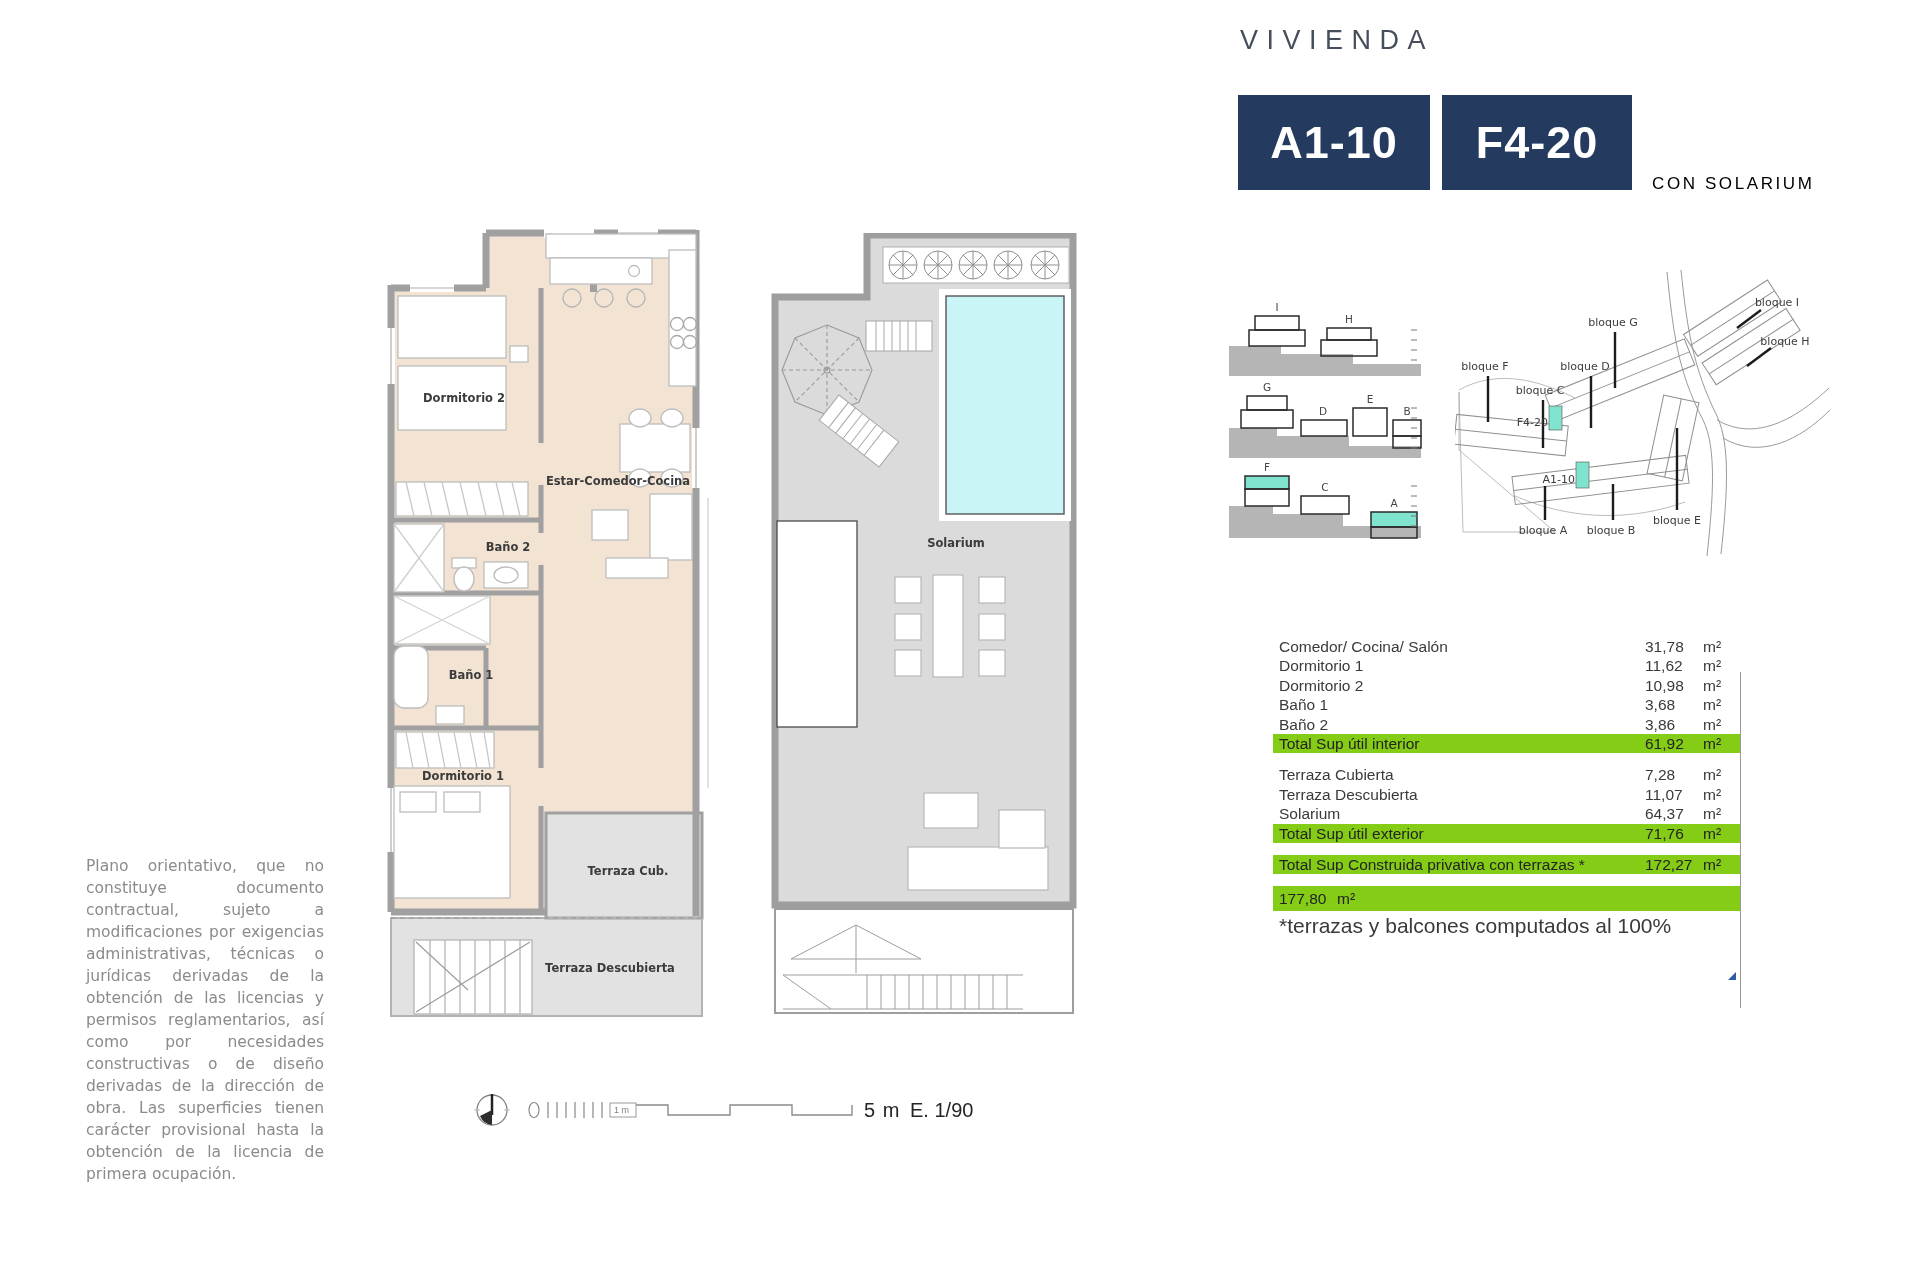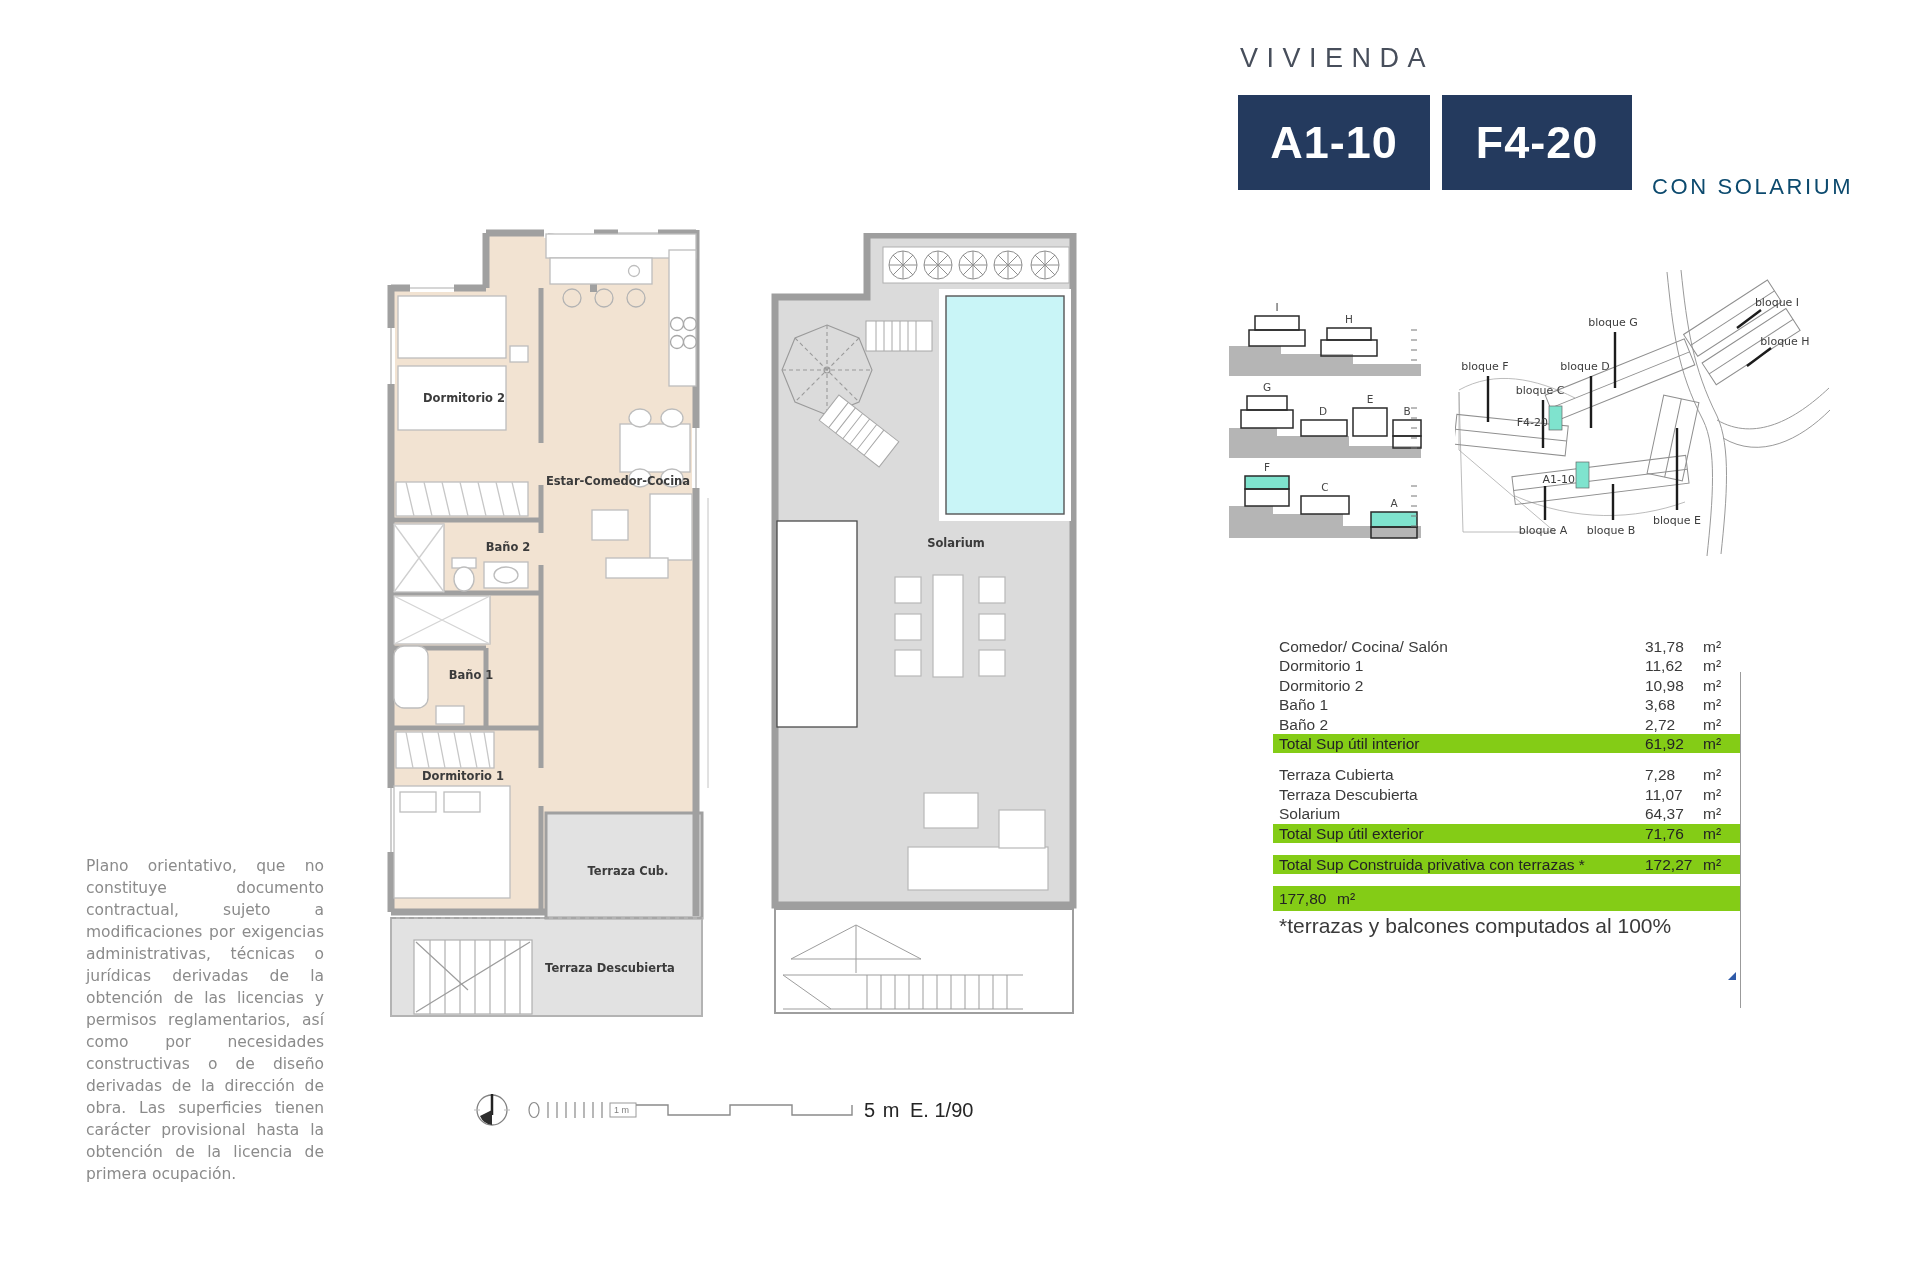--- a/index.html
+++ b/index.html
@@ -1,25 +1,25 @@
 <!DOCTYPE html>
 <html><head>
 <meta charset="utf-8">
 <style>
   html,body{margin:0;padding:0;background:#fff;}
   #page{position:relative;width:1920px;height:1280px;background:#ffffff;overflow:hidden;
         font-family:"Liberation Sans",sans-serif;color:#3a3a3a;}
   
-  .vivienda-title{position:absolute;left:1240px;top:43px;font-size:27px;letter-spacing:8.5px;
+  .vivienda-title{position:absolute;left:1240px;top:25px;font-size:27px;letter-spacing:8.5px;
         color:#474e5b;font-weight:400;}
   .badge{position:absolute;top:95px;height:95px;background:#243a5e;color:#fff;display:flex;
         align-items:center;justify-content:center;font-size:45px;font-weight:700;letter-spacing:1px;}
   .badge.a{left:1238px;width:192px;}
   .badge.f{left:1442px;width:190px;}
-  .con-solarium{position:absolute;left:1652px;top:174px;font-size:22px;letter-spacing:2.6px;color:#0c4a6e;}
+  .con-solarium{position:absolute;left:1652px;top:174px;font-size:17px;letter-spacing:2.6px;color:#000000;}
   
   .plan{position:absolute;}
   svg text.rlbl{font-family:"DejaVu Sans",sans-serif;font-size:11.5px;font-weight:700;fill:#3b3b3b;}
   svg text.slbl{font-family:"DejaVu Sans",sans-serif;font-size:11px;fill:#3d3d3d;}
   svg text.elbl{font-family:"DejaVu Sans",sans-serif;font-size:10.5px;fill:#454545;}
   
   .area-table{position:absolute;left:1273px;top:637px;width:468px;font-size:15.5px;}
   .arow{display:flex;align-items:baseline;padding:0 6px;line-height:19.4px;}
   .arow .lbl{flex:1;}
   .arow .val{min-width:50px;text-align:left;font-variant-numeric:tabular-nums;}
@@ -351,21 +351,21 @@
       <span class="val">10,98</span>
       <span class="unit">m²</span>
     </div>
     <div class="arow">
       <span class="lbl">Baño 1</span>
       <span class="val">3,68</span>
       <span class="unit">m²</span>
     </div>
     <div class="arow">
       <span class="lbl">Baño 2</span>
-      <span class="val">2,72</span>
+      <span class="val">3,86</span>
       <span class="unit">m²</span>
     </div>
     <div class="arow total">
       <span class="lbl">Total Sup útil interior</span>
       <span class="val">61,92</span>
       <span class="unit">m²</span>
     </div>
 
     <div class="tgap"></div>
 

